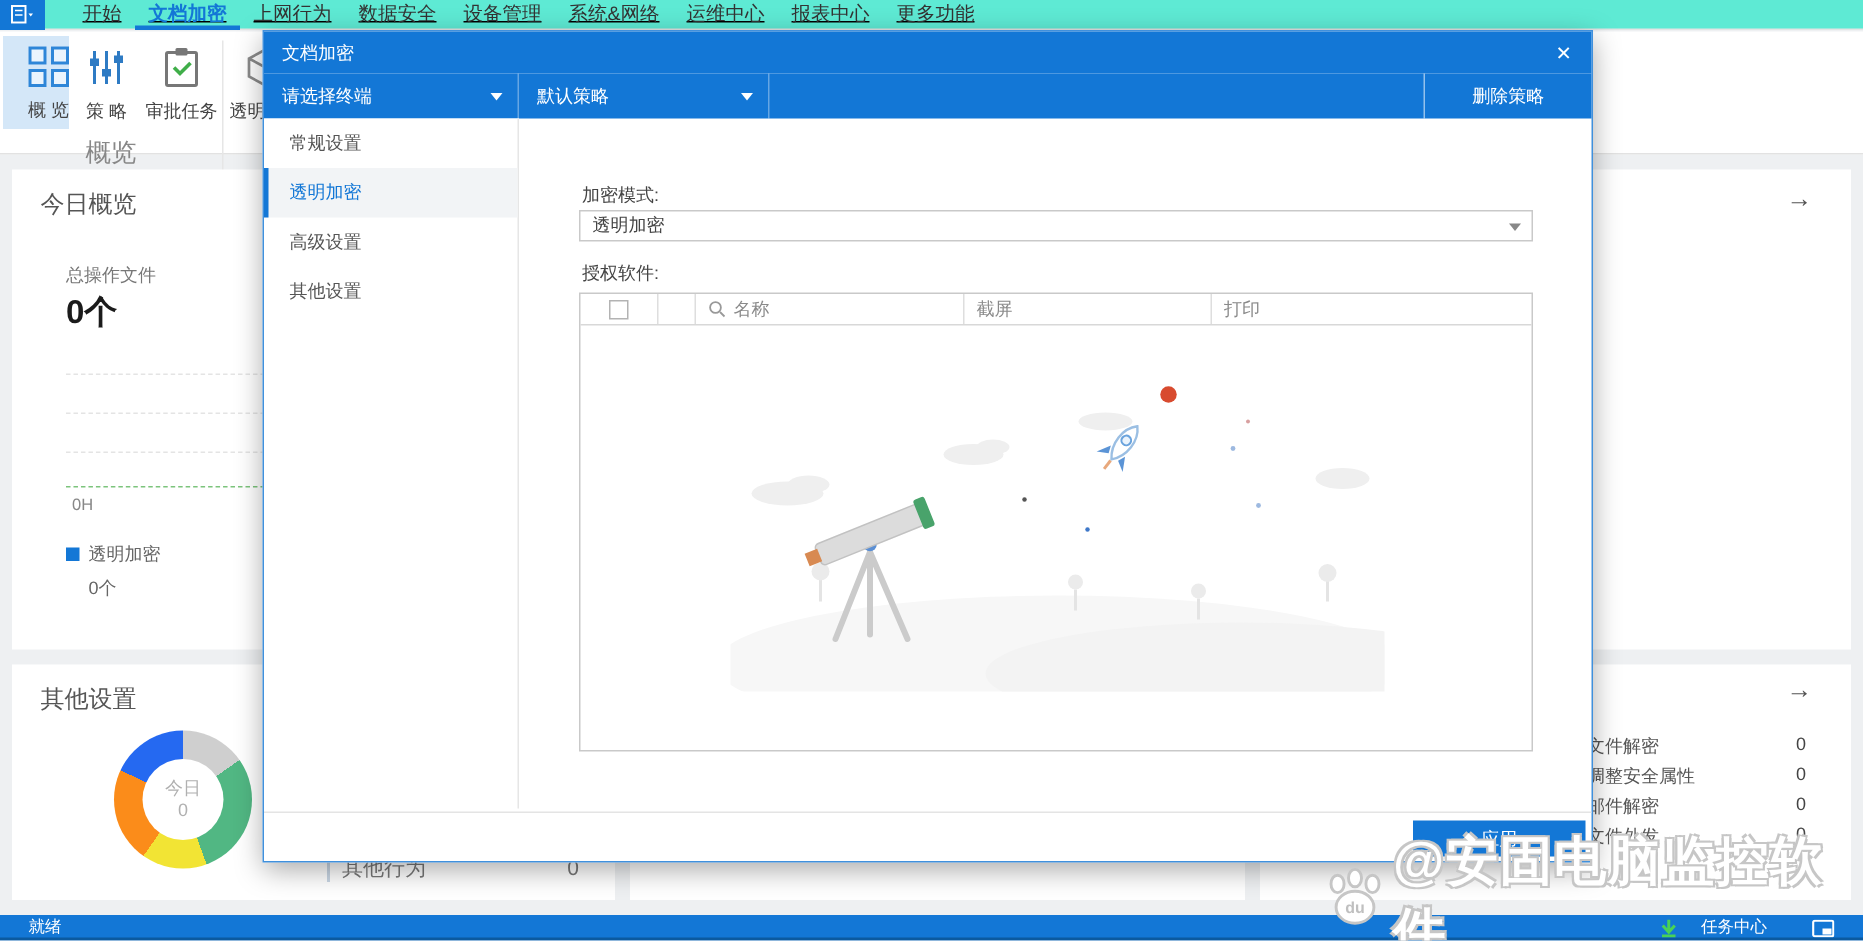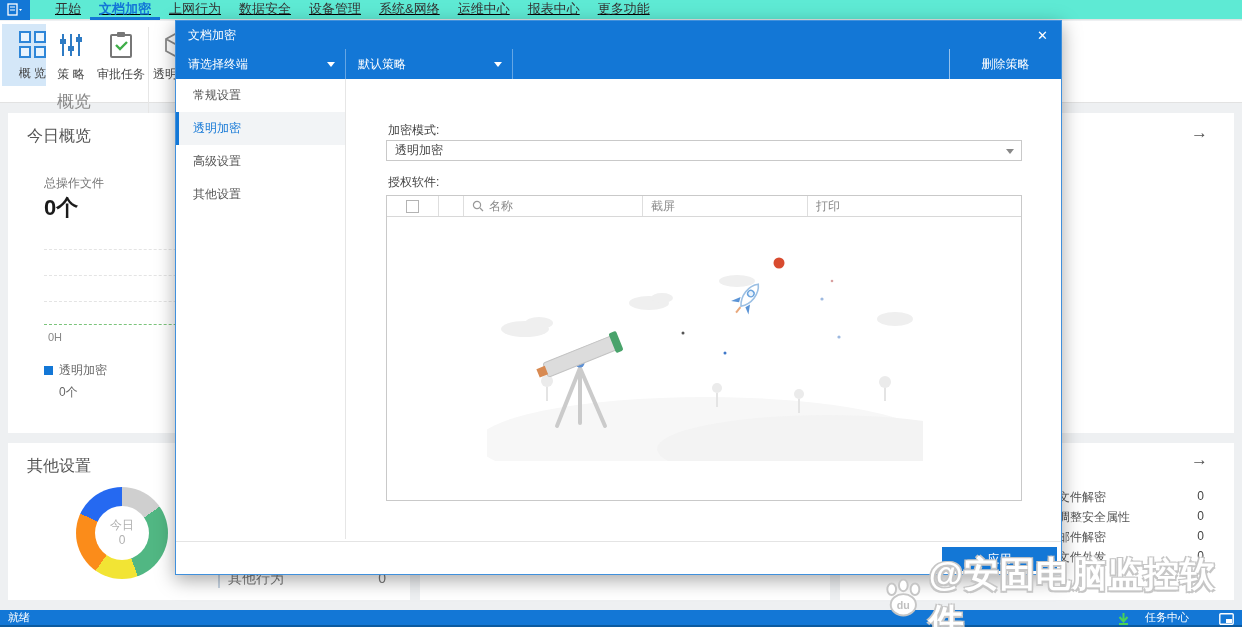--- a/index.html
+++ b/index.html
@@ -90,21 +90,21 @@
   .m-th.c4 { width:165px; }
   .m-th.c5 { flex:1; border-right:none;font-family:Liberation Serif, serif; }
   .m-checkbox { width:13px; height:13px; border:1px solid #b3b3b3; background:#fff; cursor:pointer; }
   .m-illus { position:absolute; left:100px; top:45px; width:436px; height:220px; }
   .m-footer-line { position:absolute; left:0; right:0; top:520px; border-top:1px solid #e4e4e4; }
   .m-apply { position:absolute; left:766px; top:526px; width:115px; height:24px; background:#1377d6; color:#fff;
              font-size:12px; text-align:center; line-height:24px; cursor:pointer; }
   
   .statusbar { position:absolute; left:0; top:610px; width:1242px; height:17px; background:#1377d6;
                border-bottom:2px solid #0b5aa0; color:#fff; font-size:11px; display:flex; align-items:center;
-               padding:0 8px; z-index:20; }
+               padding:0 19px; z-index:20; }
   .sb-right { margin-left:auto; display:flex; align-items:flex-end; gap:16px; }
   
   .watermark { position:absolute; left:882px; top:551px; display:flex; align-items:center; gap:4px;
                z-index:50; pointer-events:none; }
   .wm-text { font-size:35px; font-weight:bold; letter-spacing:1px; color:#fff;
              text-shadow:-1.5px -1.5px 0 #c6c6c6, 1.5px -1.5px 0 #c6c6c6, -1.5px 1.5px 0 #c6c6c6, 1.5px 1.5px 0 #c6c6c6; }
 </style>
 </head>
 <body>
 

